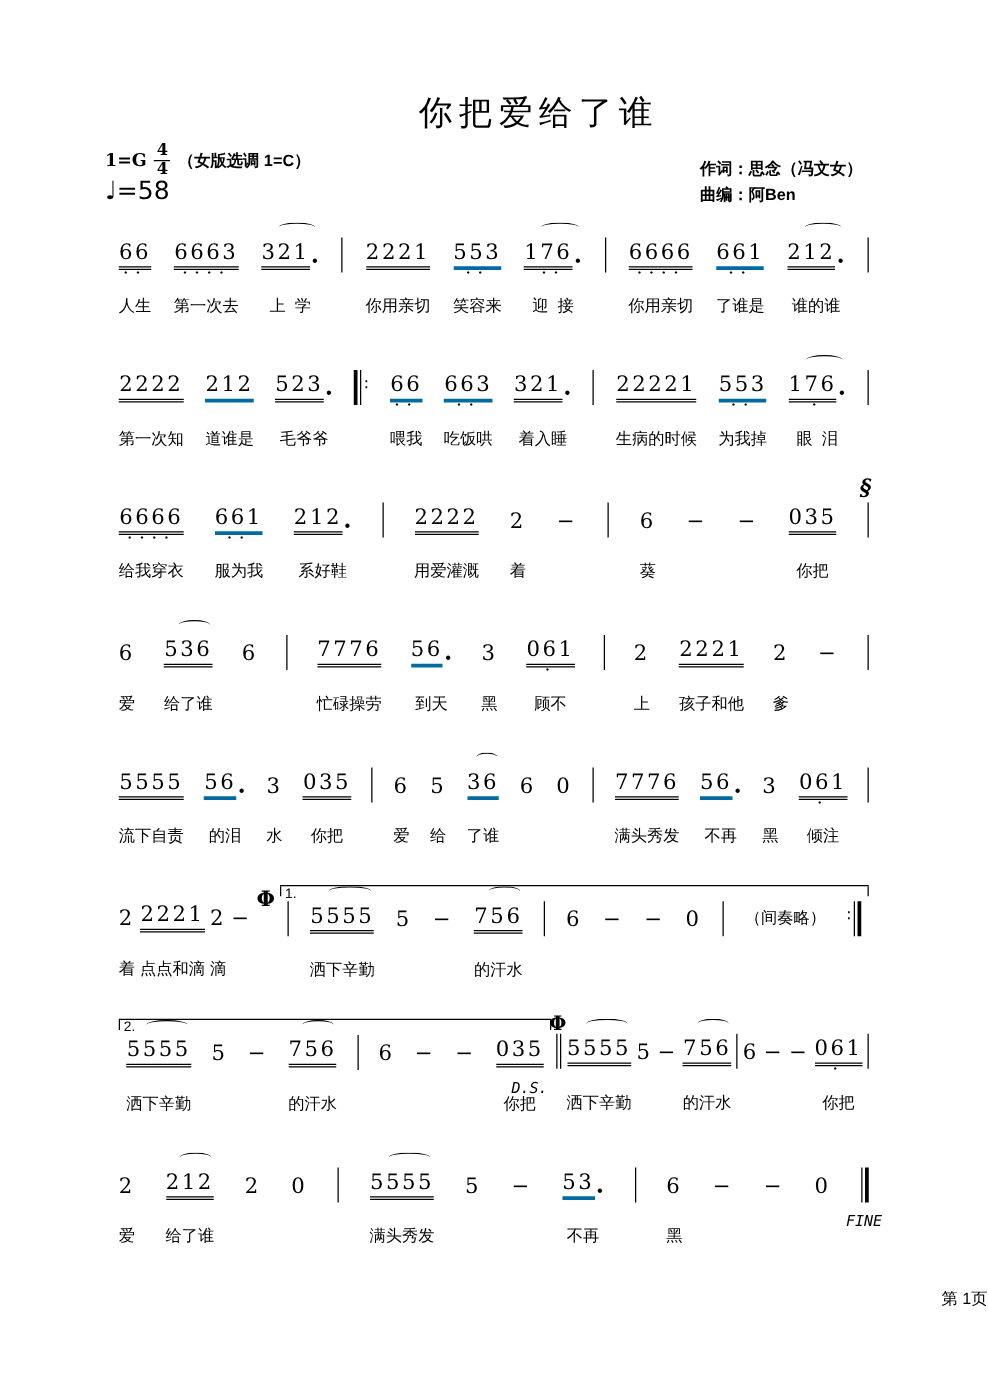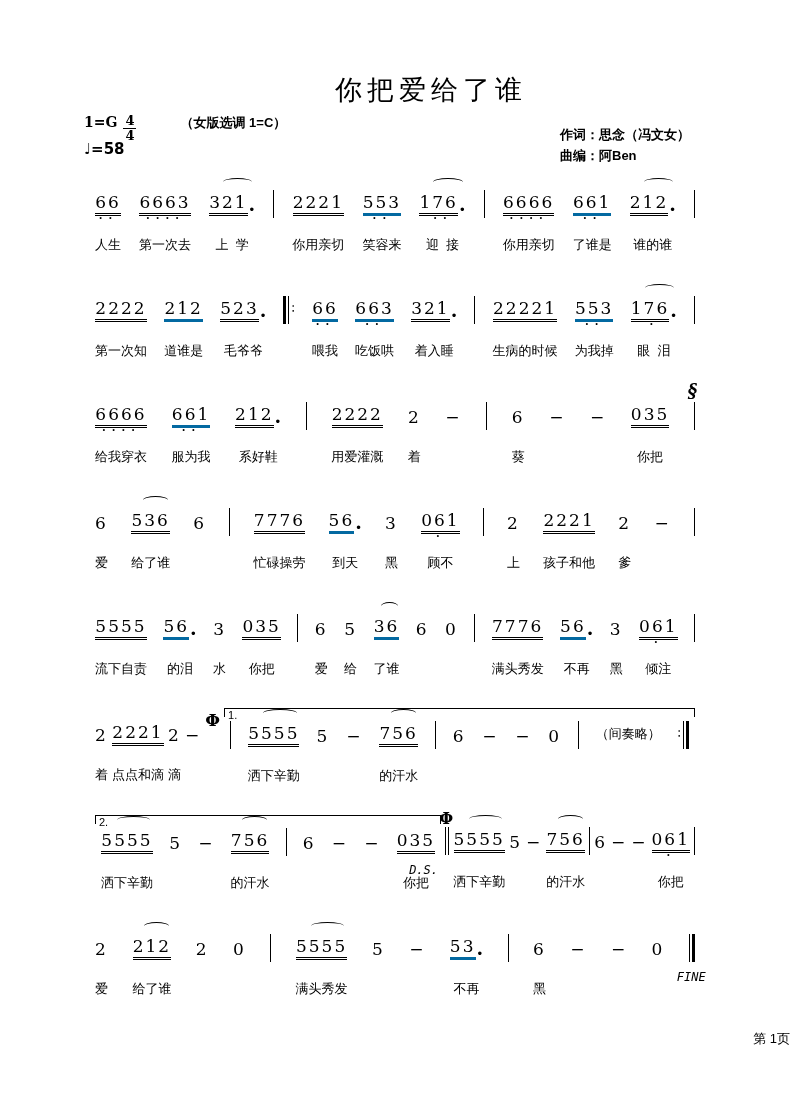--- a/index.html
+++ b/index.html
@@ -8,27 +8,27 @@
     width:790px; height:1119px; position:relative; overflow:hidden;
     font-family:"Liberation Sans", sans-serif; color:#000;
   }
   .title {
     position:absolute; top:72px; left:0; width:100%; text-align:center;
     font-family:"Liberation Serif", serif; font-weight:400;
     font-size:27px; letter-spacing:5px;margin-left:36px;
   }
   .keyblock {
     position:absolute; left:84px; top:114px; font-size:14px; font-weight:bold;
-    display:flex; gap:6px; font-family:"DejaVu Serif", serif;
+    display:flex; align-items:center; gap:6px; font-family:"DejaVu Serif", serif;
   }
   .frac { display:inline-flex; flex-direction:column; align-items:center;
     font-size:13px; line-height:14px; font-weight:bold; }
   .frac .top { border-bottom:1px solid #000; padding:0 2px; }
-  .keynote { font-size:13px; font-weight:bold; font-family:"Liberation Sans", sans-serif;margin-left:38px; }
-  .tempo { position:absolute; left:84px; top:140px; font-size:15px; font-weight:bold;
+  .keynote { font-size:13px; font-weight:bold; font-family:"Liberation Sans", sans-serif; }
+  .tempo { position:absolute; left:84px; top:140px; font-size:20px; font-weight:normal;
     font-family:"DejaVu Sans", sans-serif; }
   .credits { position:absolute; right:100px; top:124px; font-size:13px; font-weight:bold;
     line-height:21px; }
   .sheet { position:absolute; left:95px; top:178px; width:600px; }
   .line { display:flex; justify-content:space-between; align-items:flex-start;
     margin-bottom:30px; min-height:76px; gap:4px; }
   .grp { display:flex; flex-direction:column; align-items:center; }
   .slurrow { height:12px; width:100%; }
   .arc { height:8px; width:64%; margin-left:30%; border-top:1.5px solid #000;
     border-radius:50% 50% 0 0; }

